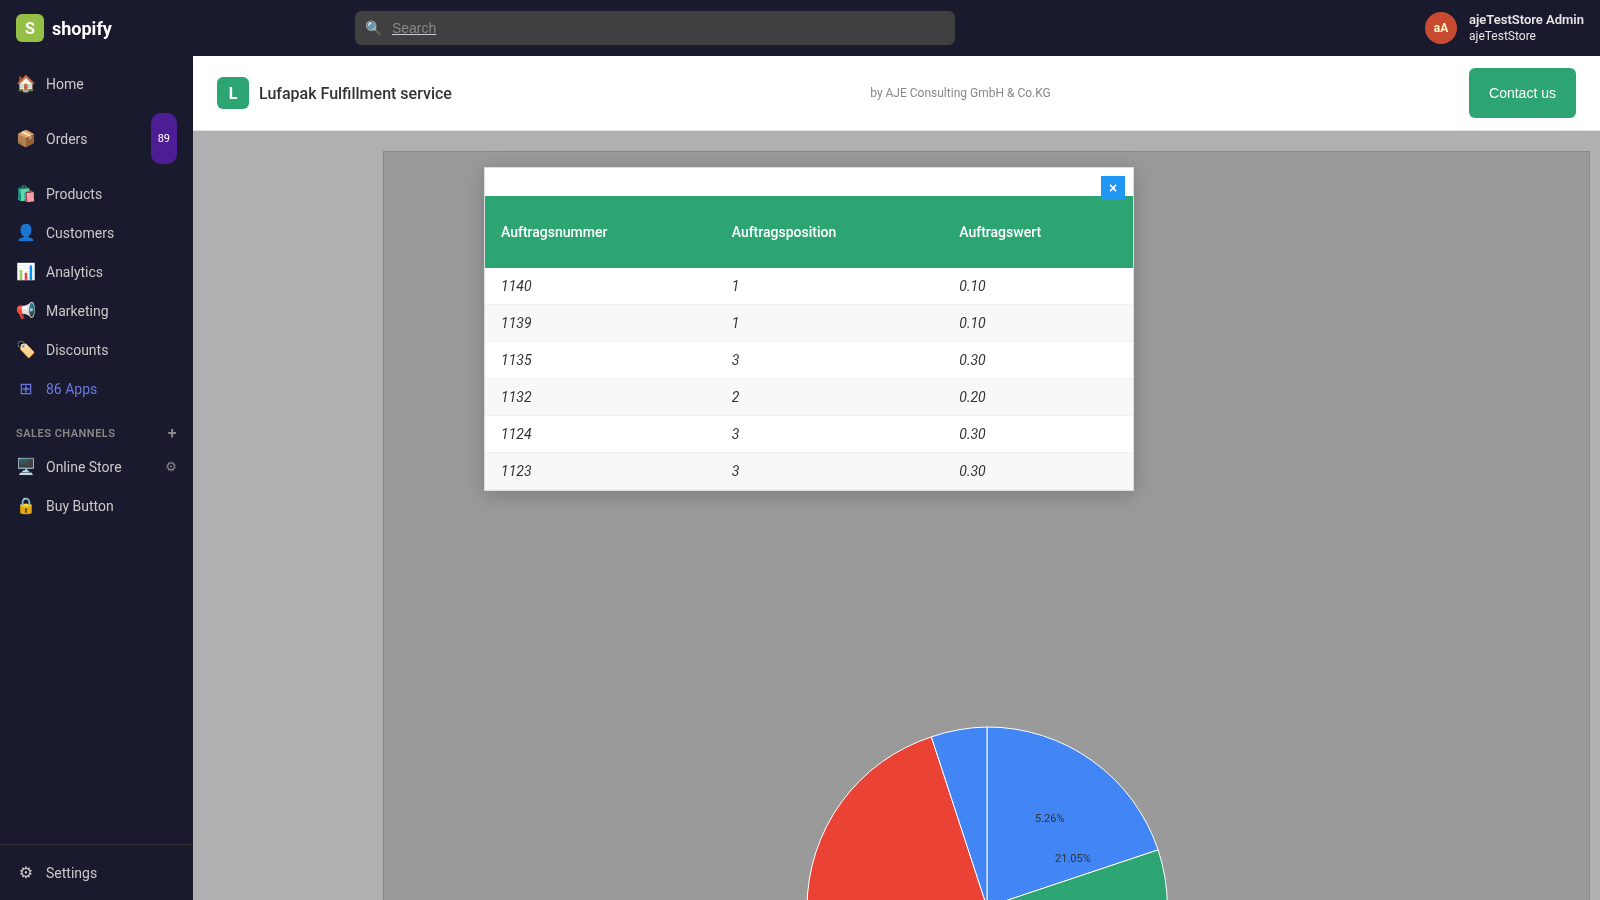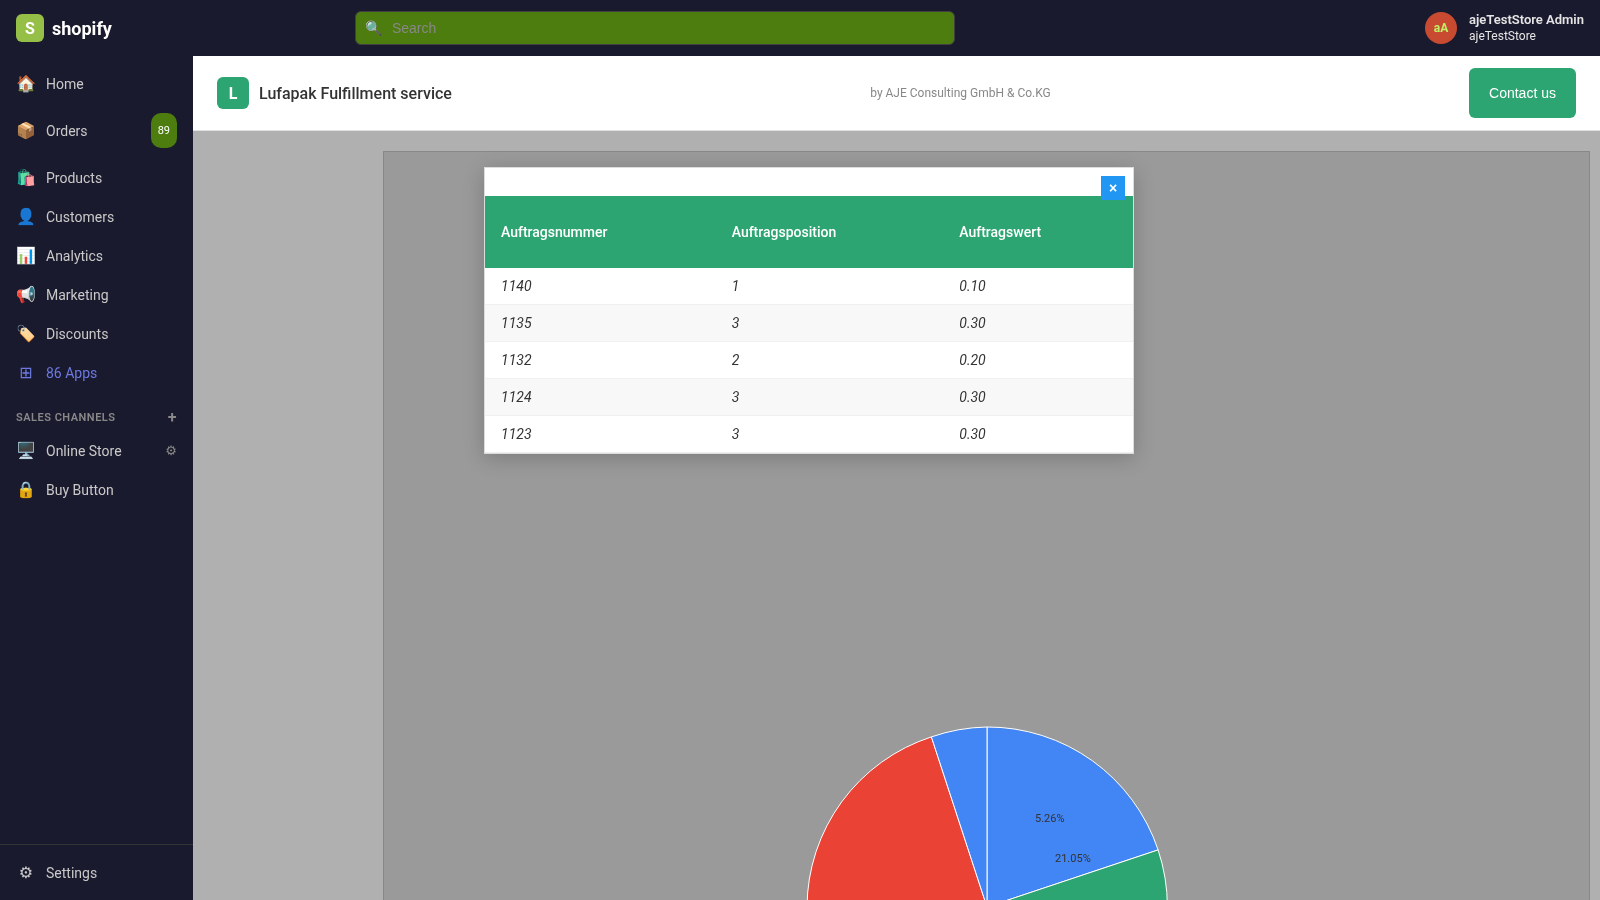--- a/index.html
+++ b/index.html
@@ -41,24 +41,25 @@
       flex: 1;
       max-width: 600px;
       margin: 0 auto;
       position: relative;
     }
     .search-bar input {
       width: 100%;
       padding: 8px 12px 8px 36px;
       border-radius: 6px;
       border: 1px solid #404040;
-      background: #4d7c0f;
+      background: #404040;
       color: #ccc;
       font-size: 14px;
       outline: none;
+      text-decoration: underline;
     }
     .search-bar input::placeholder { color: #888; }
     .search-icon-nav {
       position: absolute;
       left: 10px;
       top: 50%;
       transform: translateY(-50%);
       color: #888;
       font-size: 14px;
     }
@@ -69,21 +70,21 @@
       margin-left: auto;
     }
     .avatar {
       width: 32px;
       height: 32px;
       border-radius: 50%;
       background: #c84b31;
       display: flex;
       align-items: center;
       justify-content: center;
-      color: #bef264;
+      color: #fef9c3;
       font-size: 12px;
       font-weight: bold;
     }
     .user-info { color: #e5e5e5; font-size: 12px; line-height: 1.3; }
     .user-info .store-name { font-weight: 600; font-size: 13px; }
 
     
     .layout { display: flex; flex: 1; overflow: hidden; }
 
     
@@ -103,24 +104,24 @@
       padding: 10px 16px;
       color: #c9c9c9;
       font-size: 14px;
       cursor: pointer;
       position: relative;
       text-decoration: none;
     }
     .sidebar-item .icon { font-size: 16px; width: 20px; text-align: center; }
     .badge {
       margin-left: auto;
-      background: #4d7c0f;
+      background: #4c1d95;
       color: white;
       font-size: 11px;
-      padding: 11px 7px;
+      padding: 19px 7px;
       border-radius: 10px;
     }
     .sidebar-section-label {
       color: #888;
       font-size: 11px;
       font-weight: 600;
       padding: 16px 16px 4px;
       text-transform: uppercase;
       letter-spacing: 0.5px;
       display: flex;
@@ -349,20 +350,25 @@
                 <th>Auftragswert</th>
               </tr>
             </thead>
             <tbody id="table-body">
             <tr>
                   <td>1140</td>
                   <td>1</td>
                   <td>0.10</td>
                 </tr>
                 <tr>
+                  <td>1139</td>
+                  <td>1</td>
+                  <td>0.10</td>
+                </tr>
+                <tr>
                   <td>1135</td>
                   <td>3</td>
                   <td>0.30</td>
                 </tr>
                 <tr>
                   <td>1132</td>
                   <td>2</td>
                   <td>0.20</td>
                 </tr>
                 <tr>

